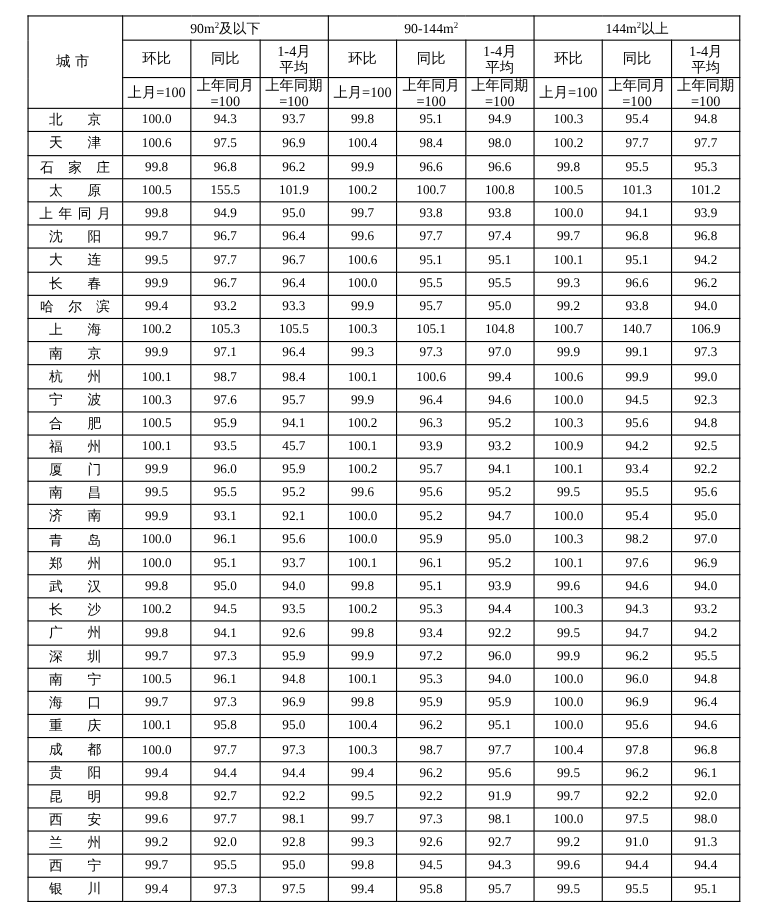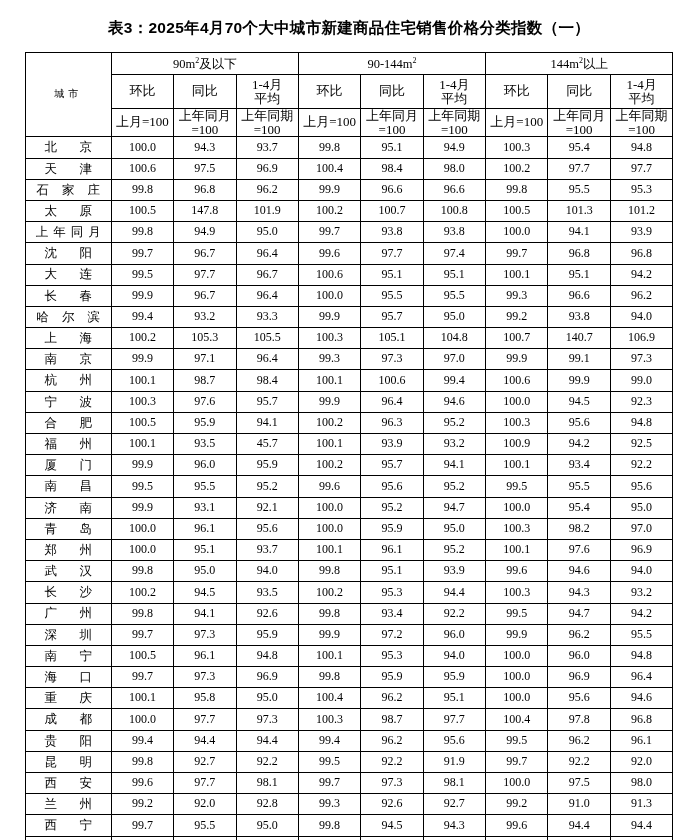--- a/index.html
+++ b/index.html
@@ -53,24 +53,23 @@
   }
   .hdr-sub {
     height: 34px;
     font-size: 13px;
   }
   .hdr-base {
     height: 26px;
     font-size: 13px;
   }
   .city-head {
-    font-size: 10px;
+    font-size: 13px;
     letter-spacing: 4px;
     padding-left: 4px;
-    font-family: Liberation Mono, monospace;
   }
   .two-line {
     display: block;
     line-height: 1.05;
   }
   .sup {
     font-size: 8px;
     vertical-align: super;
   }
   
@@ -90,21 +89,20 @@
     font-family: "Liberation Serif", serif;
   }
   col.c-city { width: 86px; }
   col.c-num  { width: 62.4px; }
 </style>
 </head>
 <body>
 
 <div class="page">
 
-  <div class="title">表3：2025年4月70个大中城市新建商品住宅销售价格分类指数（一）</div>
 
   <table class="data">
     <colgroup>
       <col class="c-city">
       <col class="c-num">
         <col class="c-num">
         <col class="c-num">
       <col class="c-num">
         <col class="c-num">
         <col class="c-num">
@@ -208,21 +206,21 @@
           <td class="num">99.9</td>
           <td class="num">96.6</td>
           <td class="num">96.6</td>
           <td class="num">99.8</td>
           <td class="num">95.5</td>
           <td class="num">95.3</td>
         </tr>
         <tr>
           <td class="city">太　原</td>
           <td class="num">100.5</td>
-          <td class="num">147.8</td>
+          <td class="num">155.5</td>
           <td class="num">101.9</td>
           <td class="num">100.2</td>
           <td class="num">100.7</td>
           <td class="num">100.8</td>
           <td class="num">100.5</td>
           <td class="num">101.3</td>
           <td class="num">101.2</td>
         </tr>
         <tr>
           <td class="city">上年同月</td>

